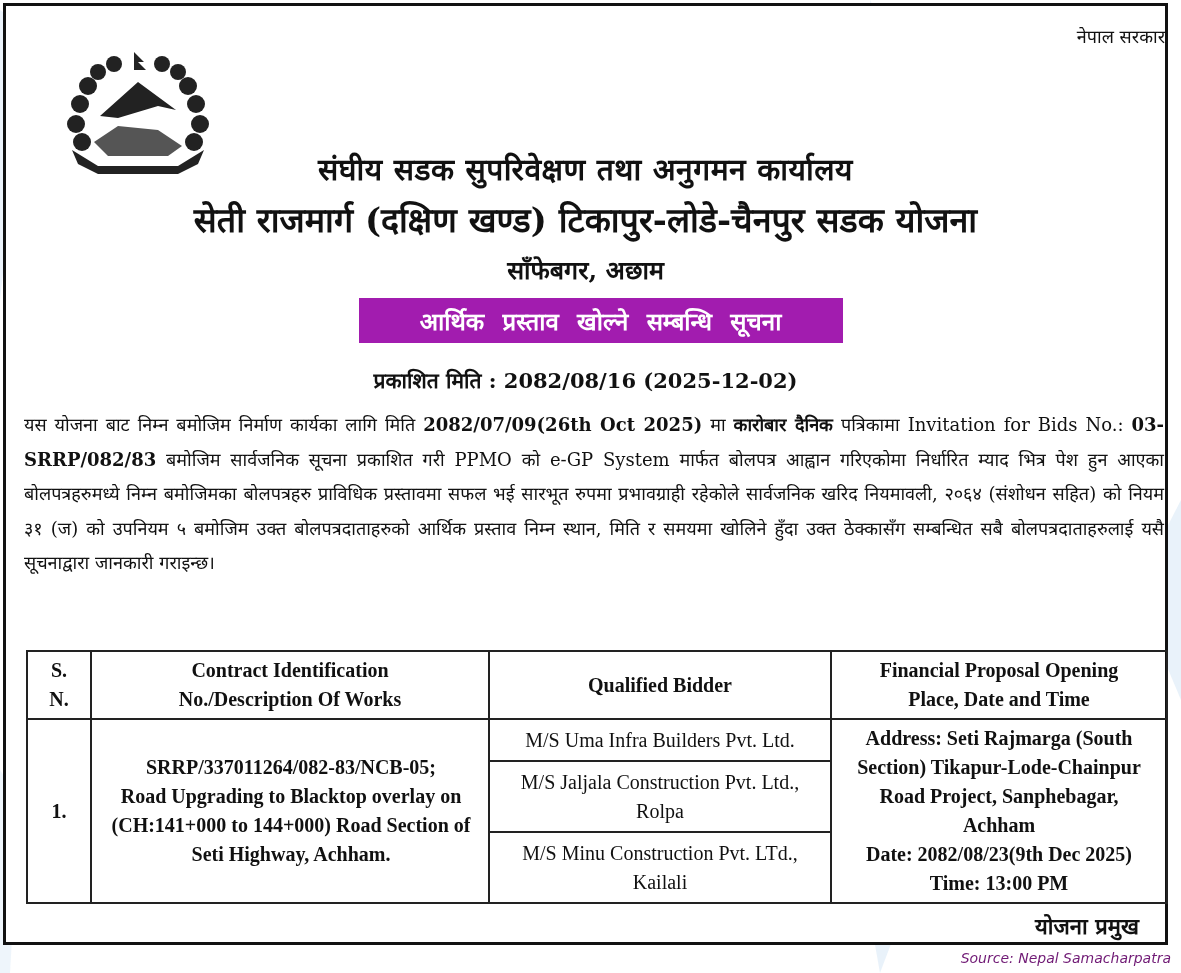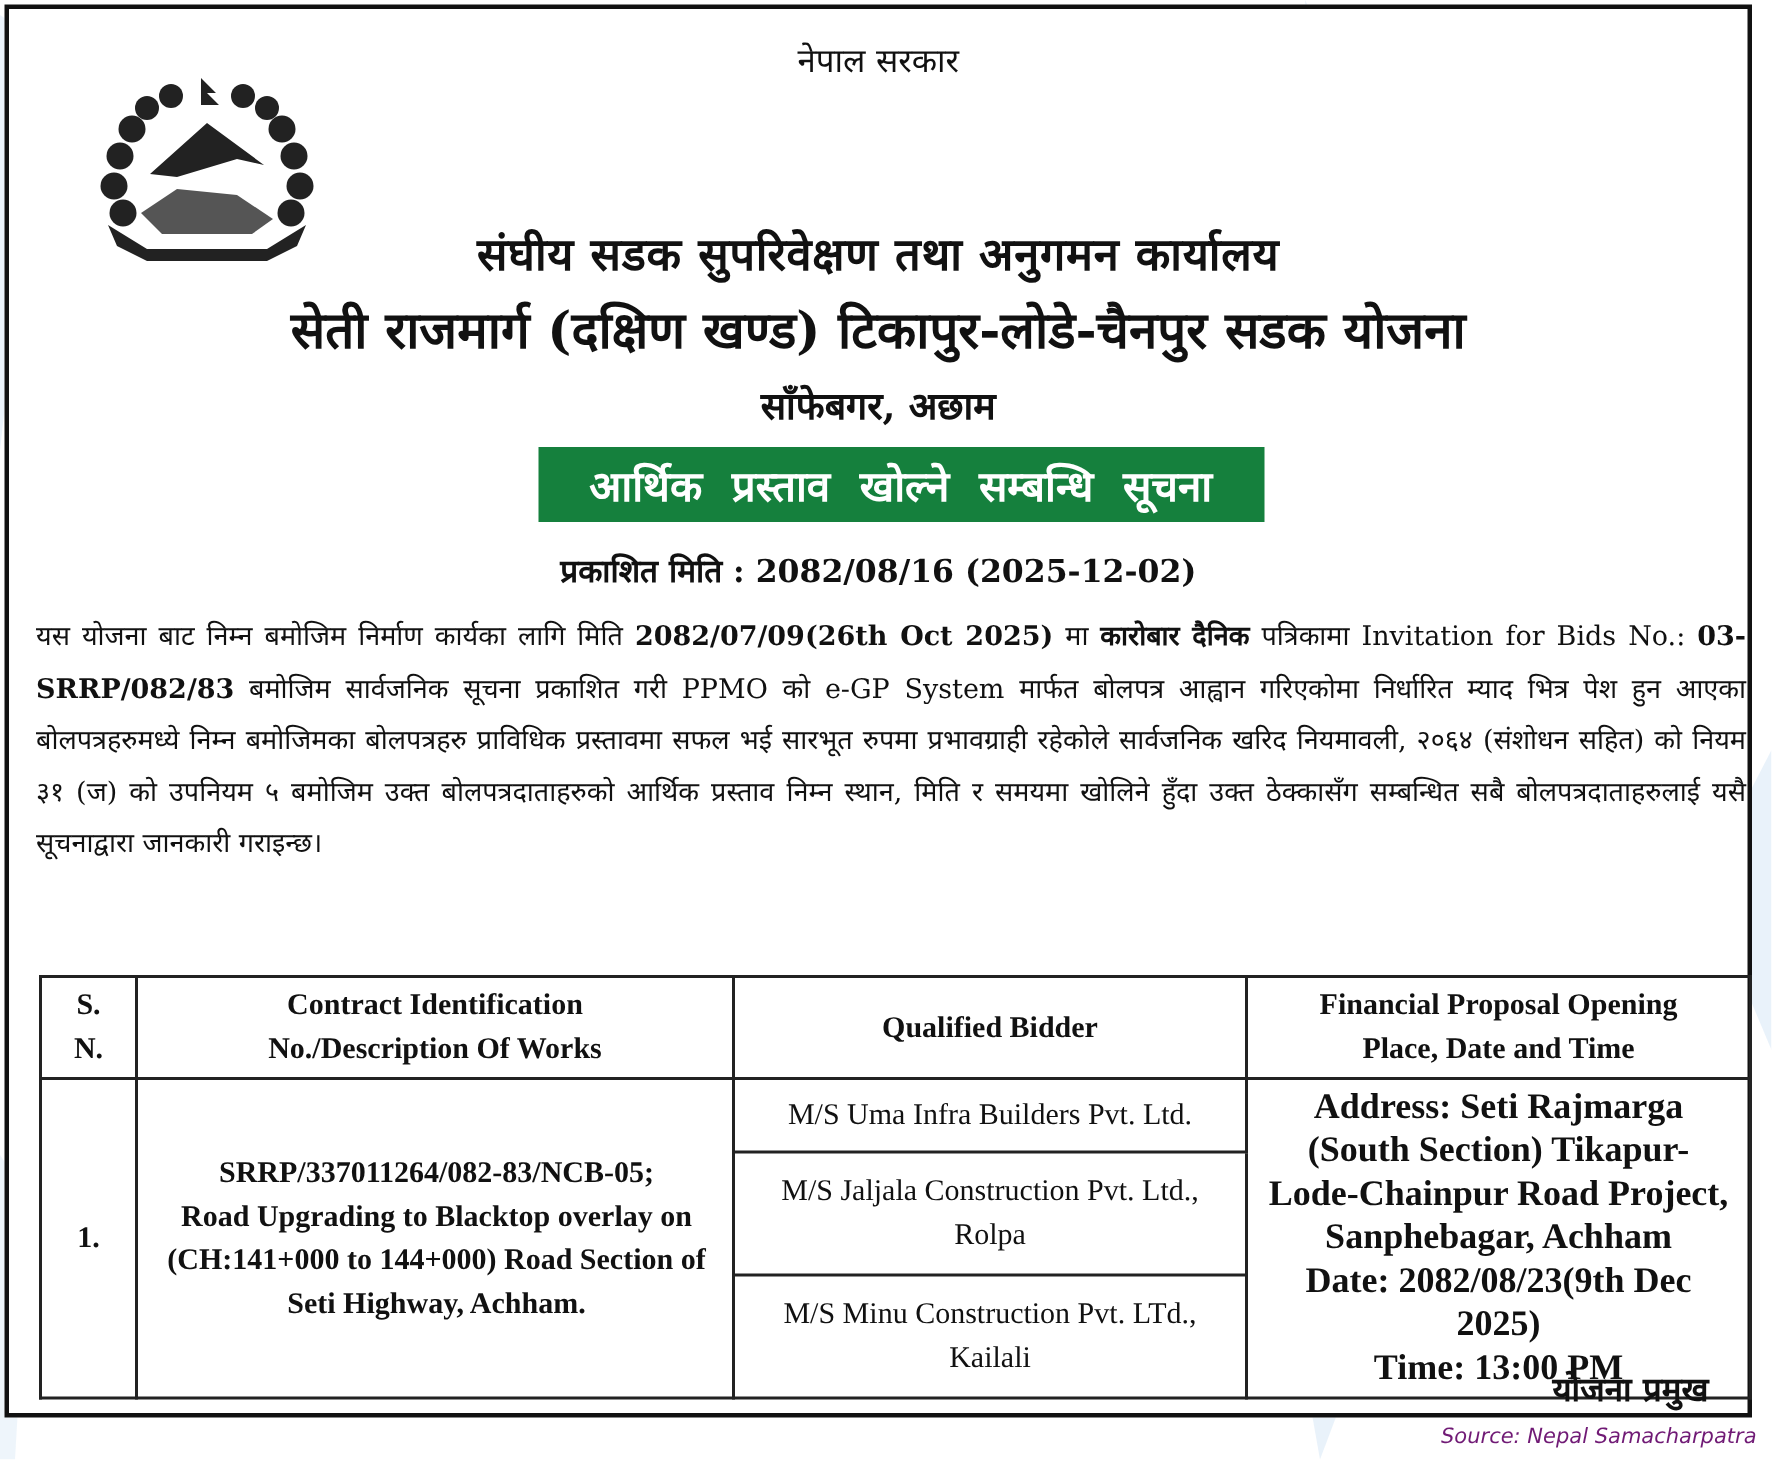--- a/index.html
+++ b/index.html
@@ -2,44 +2,44 @@
 <html><head>
 <meta charset="utf-8">
 <style>
   html, body { margin: 0; padding: 0; background: #ffffff; }
   body { width: 1181px; height: 973px; position: relative; overflow: hidden;
          font-family: "DejaVu Serif", "Liberation Serif", serif; color: #111; }
   .notice { position: absolute; left: 3px; top: 3px; width: 1159px; height: 936px;
             border: 3px solid #111; background: #fff; }
   .emblem { position: absolute; left: 52px; top: 40px; width: 160px; height: 140px; }
   .hdr { position: absolute; left: 0; width: 100%; text-align: center; white-space: nowrap; }
-  .h1 { top: 18px; font-size: 22px; }
+  .h1 { top: 18px; font-size: 18px; text-align: right; }
   .h2 { top: 56px; font-size: 22px; }
   .h3 { top: 98px; font-size: 25px; font-weight: bold; }
   .h4 { top: 142px; font-size: 30px; font-weight: bold; letter-spacing: 0.5px; }
   .h5 { top: 190px; font-size: 34px; font-weight: bold; }
   .h6 { top: 246px; font-size: 25px; font-weight: bold; }
   .banner-wrap { position: absolute; top: 292px; left: 0; width: 100%; text-align: center; }
-  .banner { display: inline-block; background: #15803d; color: #fff; font-size: 28px;
+  .banner { display: inline-block; background: #a21caf; color: #fff; font-size: 24px;
             font-weight: bold; padding: 6px 22px; width: 440px; margin-left: 30px;
             word-spacing: 10px; }
   .pubdate { position: absolute; top: 360px; left: 0; width: 100%; text-align: center;
              font-size: 21px; font-weight: bold; }
   .para { position: absolute; left: 18px; top: 402px; width: 1140px; font-size: 18px;
           line-height: 34.5px; text-align: justify; }
   .para b { font-weight: bold; }
   table.bids { position: absolute; left: 20px; top: 644px; width: 1142px;
                border-collapse: collapse; font-family: "Liberation Serif", serif; }
   table.bids td, table.bids th { border: 2px solid #222; vertical-align: middle; text-align: center; }
   table.bids th { font-weight: bold; font-size: 20px; text-align: center; line-height: 29px; height: 66px; padding: 0 6px; }
   .sn { width: 50px; text-align: center; font-weight: bold; font-size: 20px; }
   .work { width: 370px; font-weight: bold; font-size: 20px; line-height: 29px;
           padding: 0 12px 0 14px; text-align: justify; }
   .bidder { font-size: 20px; line-height: 29px; padding: 4px 12px; height: auto; }
-  .place { font-weight: bold; font-size: 24px; line-height: 29px; padding: 4px 12px; vertical-align: top !important; }
+  .place { font-weight: bold; font-size: 20px; line-height: 29px; padding: 4px 12px; vertical-align: top !important; }
   .signature { position: absolute; right: 26px; top: 904px; font-size: 22px; font-weight: bold; }
   .source { position: absolute; right: 10px; top: 950px; font-family: "DejaVu Sans", sans-serif;
             font-size: 14px; font-style: italic; color: #701a75; }
   .wm { position: absolute; pointer-events: none; }
 </style>
 </head>
 <body>
 
 <svg class="wm" style="left:0;top:0" width="1181" height="973">
   <polygon points="0,10 30,30 0,300" fill="#e3eef9" opacity="0.7"></polygon>

